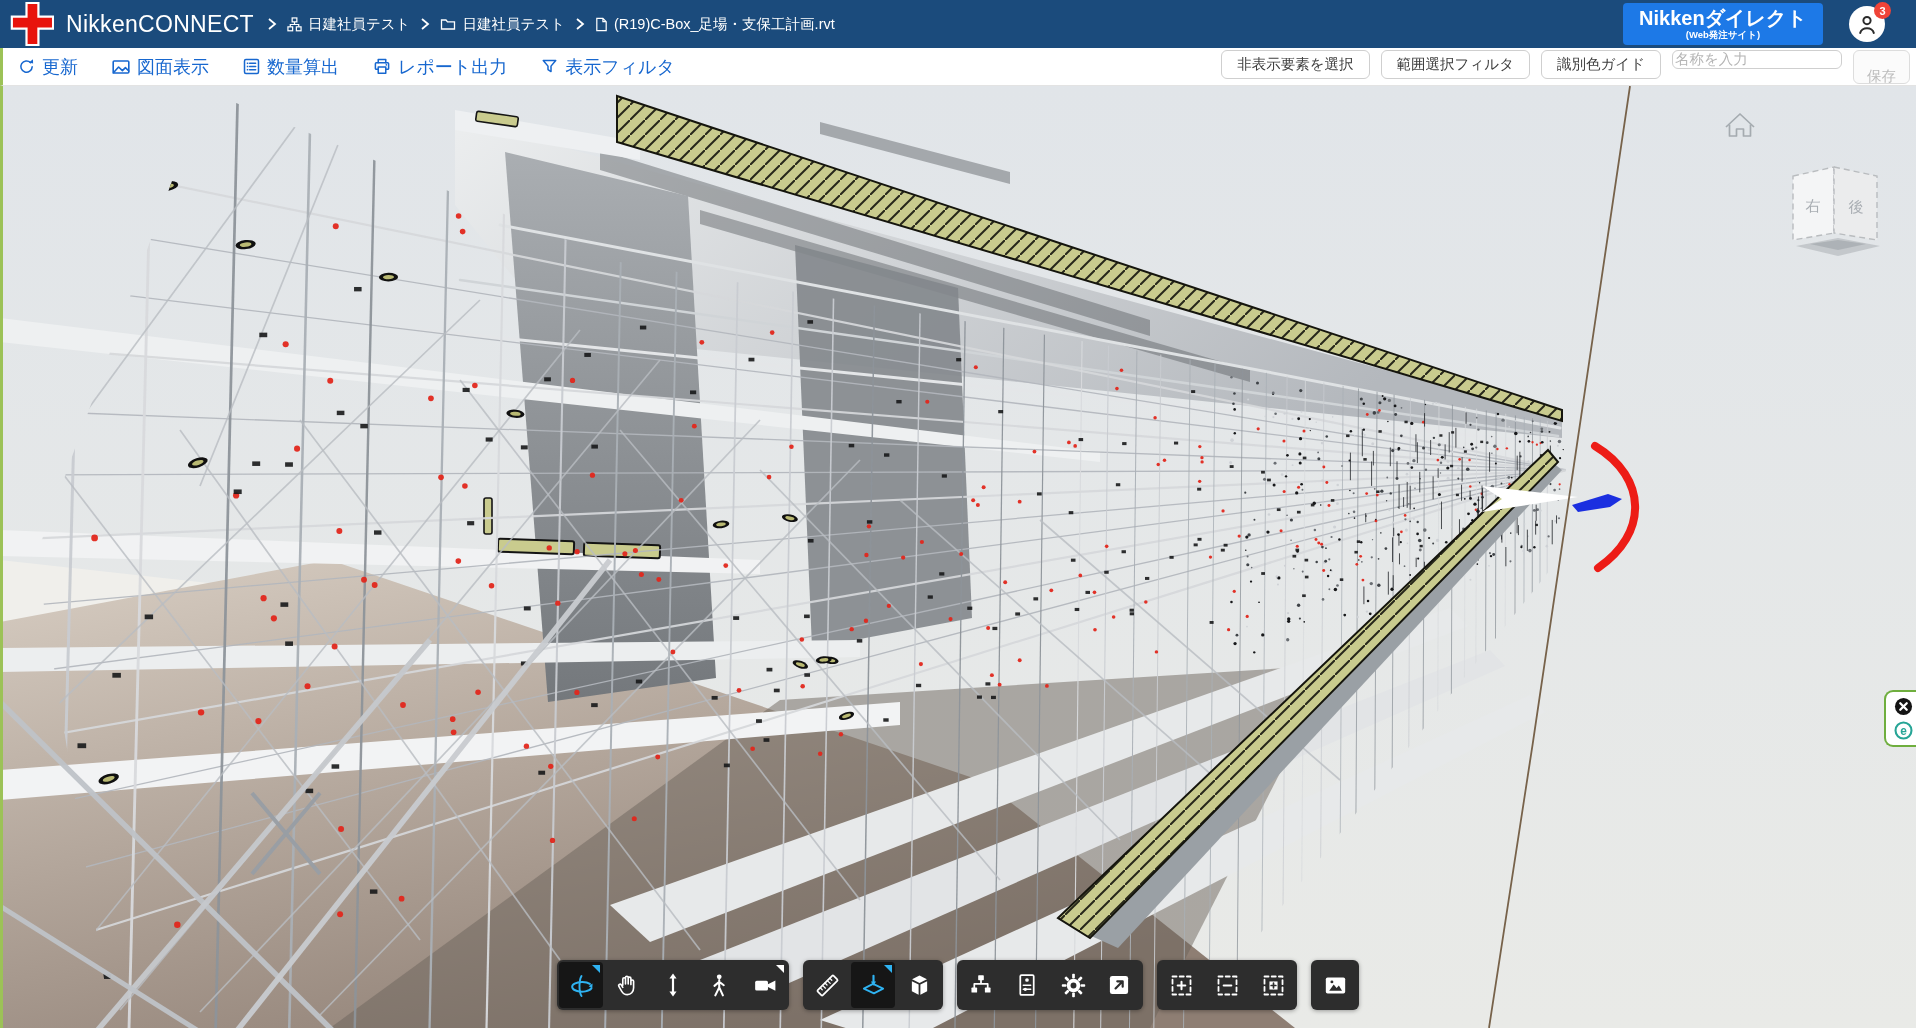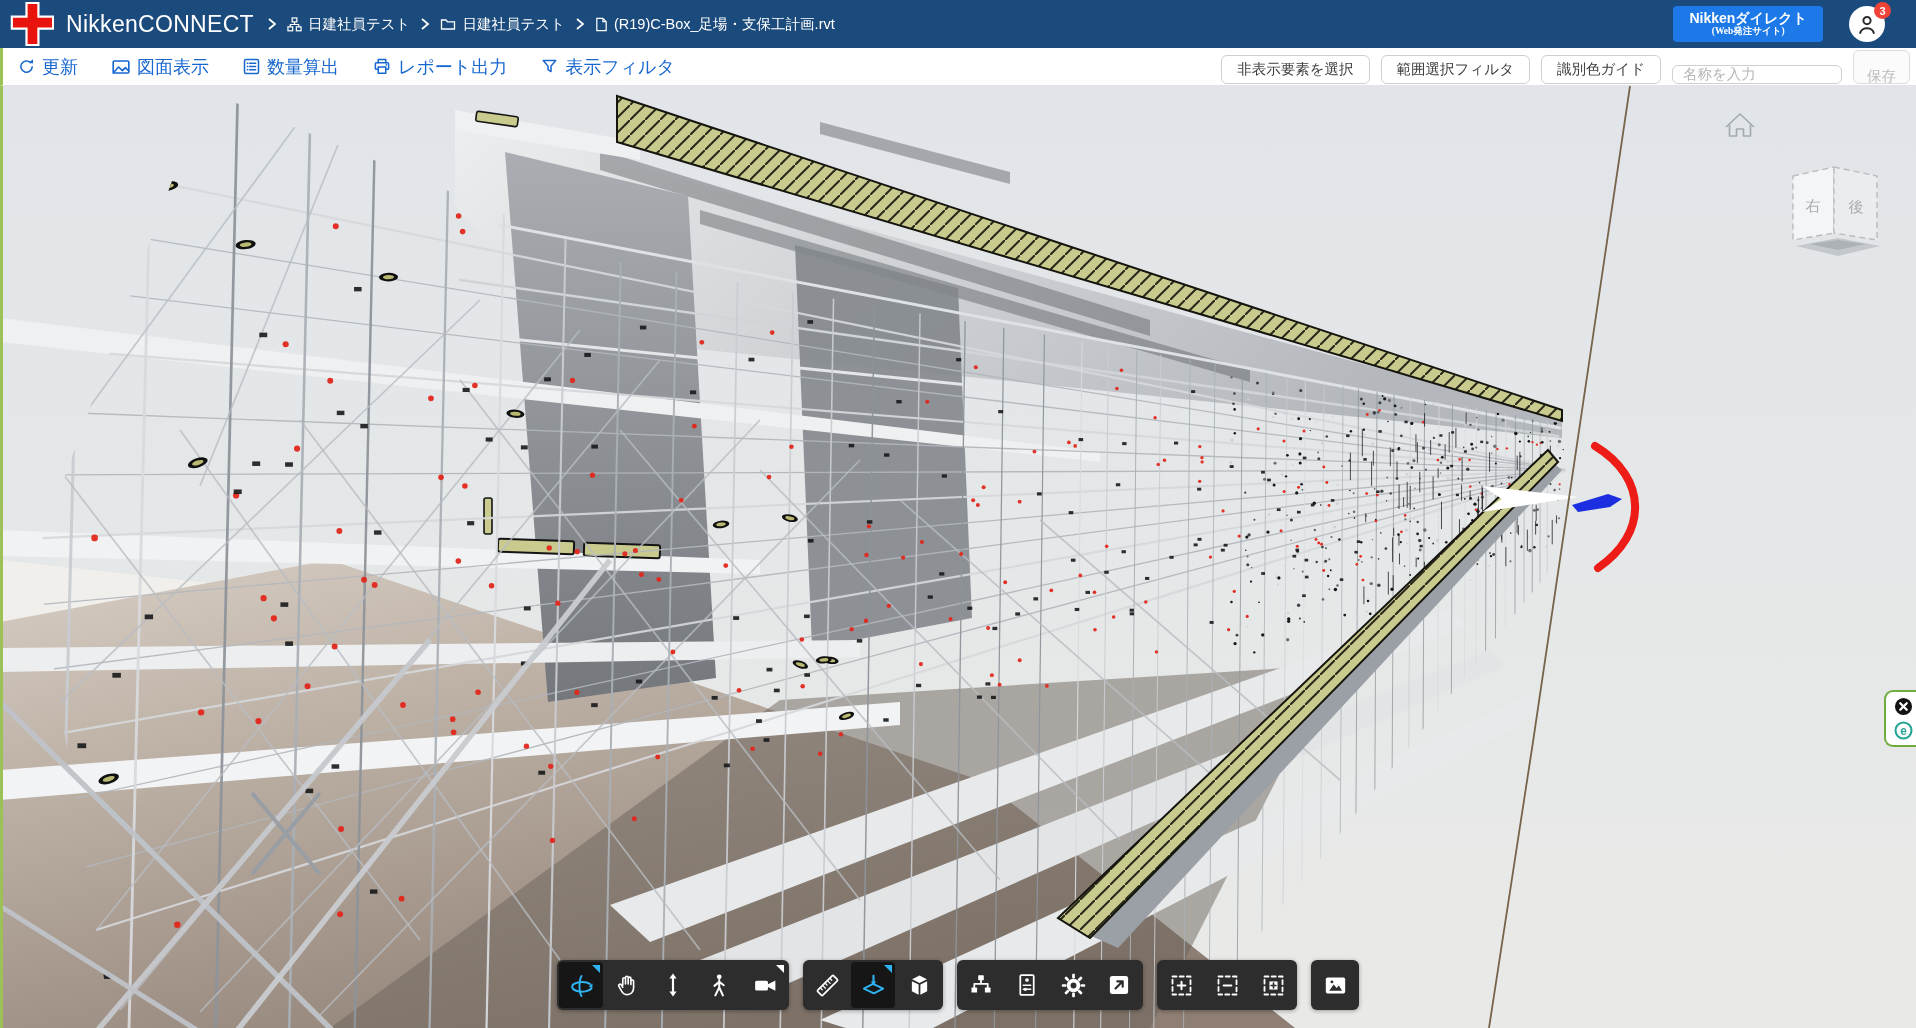--- a/index.html
+++ b/index.html
@@ -11,43 +11,43 @@
     padding:0 7px 0 10px; position:relative; z-index:30; }
   .logo { width:44px; height:44px; flex:0 0 auto; }
   .app-title { color:#fff; font-size:23px; font-weight:500; letter-spacing:.3px; margin-left:12px; white-space:nowrap; }
   .crumbs { display:flex; align-items:center; margin-left:10px; color:#fff; font-size:14.5px; gap:7px; white-space:nowrap; }
   .crumb { display:flex; align-items:center; gap:6px; cursor:pointer; }
   .crumb svg { display:block; }
   .chev { display:flex; align-items:center; margin:0 2px; }
   .hspacer { flex:1; }
   .direct-btn { background:#1d79e7; color:#fff; border:none; border-radius:4px;
     padding:4px 16px 5px; text-align:center; cursor:pointer; line-height:1.15; }
-  .direct-btn .l1 { font-size:14px; font-weight:700; display:block; }
-  .direct-btn .l2 { font-size:9.5px; font-weight:700; display:block;font-family:Liberation Serif, serif; }
+  .direct-btn .l1 { font-size:20px; font-weight:700; display:block; }
+  .direct-btn .l2 { font-size:9.5px; font-weight:700; display:block; }
   .avatar-wrap { position:relative; margin:0 24px 0 26px; width:36px; height:36px; }
   .avatar { width:36px; height:36px; border-radius:50%; background:#fff; display:flex;
     align-items:center; justify-content:center; cursor:pointer; }
   .badge { position:absolute; top:-4px; right:-6px; min-width:17px; height:17px; border-radius:9px;
     background:#ef4338; color:#fff; font-size:11px; font-weight:700; display:flex;
     align-items:center; justify-content:center; padding:0 3px; }
 
   
   .action-bar { height:38px; background:#fff; display:flex; align-items:center;
     padding-left:15px; border-left:3px solid #9cc257; border-bottom:1px solid #e3e3e3;
     position:relative; z-index:29; }
   .act { display:flex; align-items:center; gap:7px; color:#1767cf; font-size:18px;
     margin-right:34px; cursor:pointer; white-space:nowrap; }
   .act svg { stroke:#1767cf; fill:none; stroke-width:1.6; stroke-linecap:round; stroke-linejoin:round; }
   .act svg .f { fill:#1767cf; stroke:none; }
-  .bar-right { margin-left:auto; display:flex; align-items:flex-end; gap:11px; margin-right:6px; }
+  .bar-right { margin-left:auto; display:flex; align-items:flex-start; gap:11px; margin-right:6px; }
   .vbtn { height:29px; padding:0 15px; background:#fff; border:1px solid #cfcfcf;
     border-radius:6px; font-size:14.5px; color:#3c3c3c; cursor:pointer; white-space:nowrap;
     font-family:inherit; }
   .name-input { height:19px; width:170px; border:1px solid #cfcfcf; border-radius:6px;
-    padding:0 10px; font-size:14.5px; color:#333; font-family:inherit; }
+    padding:0 2px; font-size:14.5px; color:#333; font-family:inherit; }
   .name-input::placeholder { color:#b5b5b5; }
   .save-btn { height:29px; padding:16px 13px; background:#fbfbfb; border:1px solid #ddd;
     border-radius:6px; font-size:14.5px; color:#bcbcbc; font-family:inherit; }
 
   
   .viewport { position:relative; width:1916px; height:942px; background:#e2e6e9; }
   .edge-green { position:absolute; left:0; top:0; width:3px; height:942px; background:#9cc257; z-index:40; }
   #scene { position:absolute; left:0; top:0; width:1916px; height:942px; display:block; }
 
   

